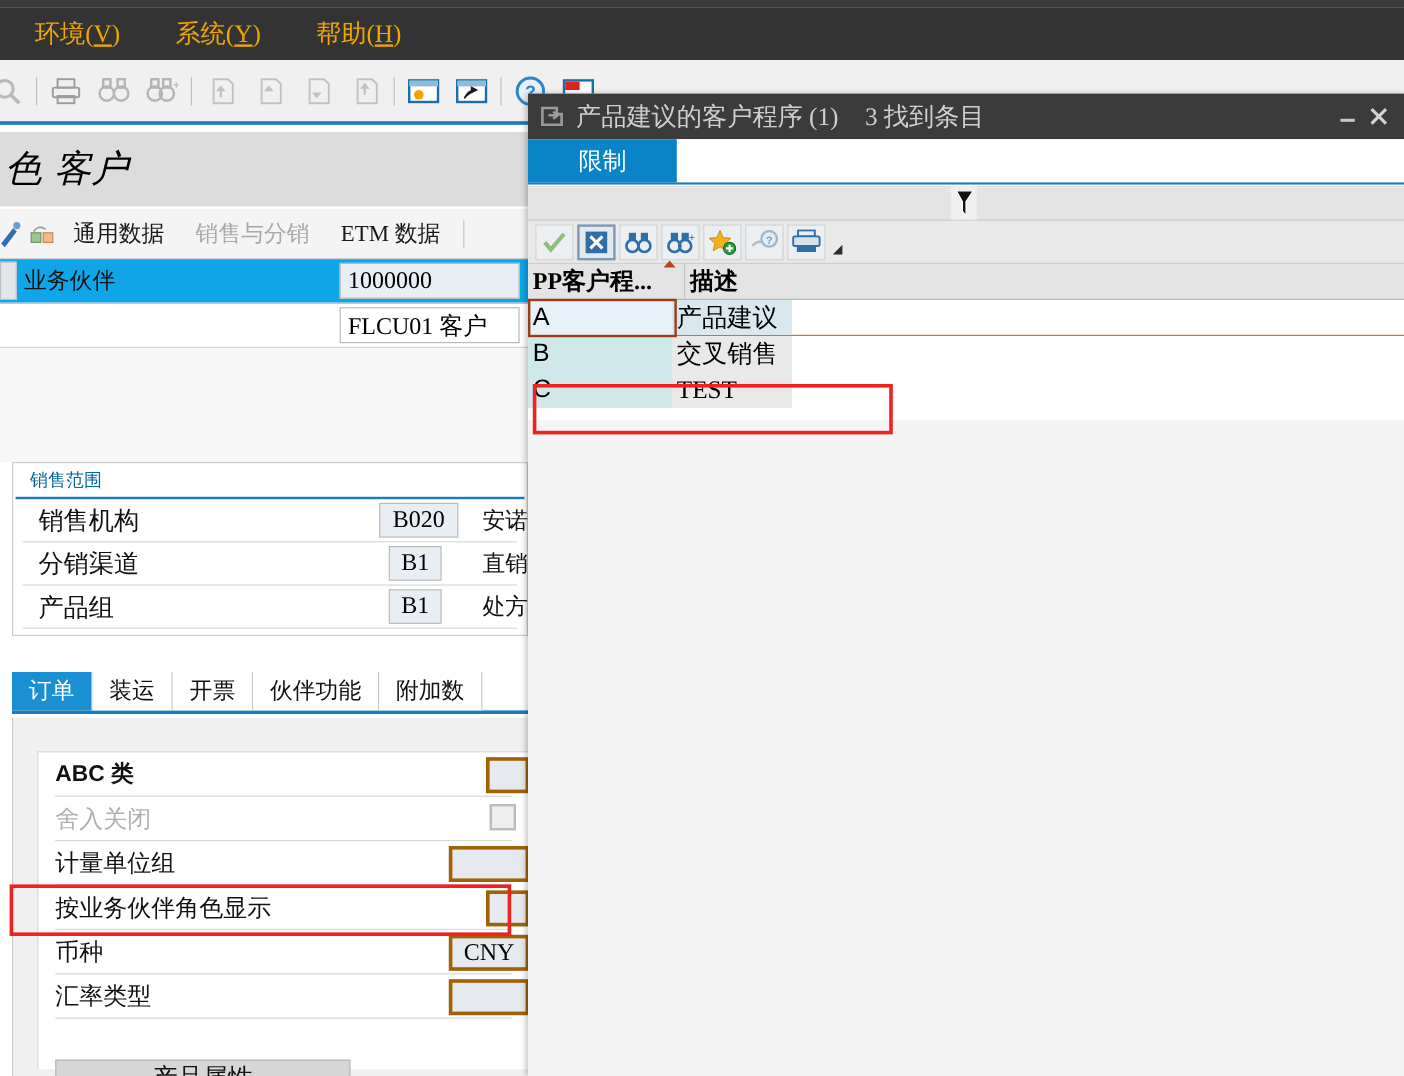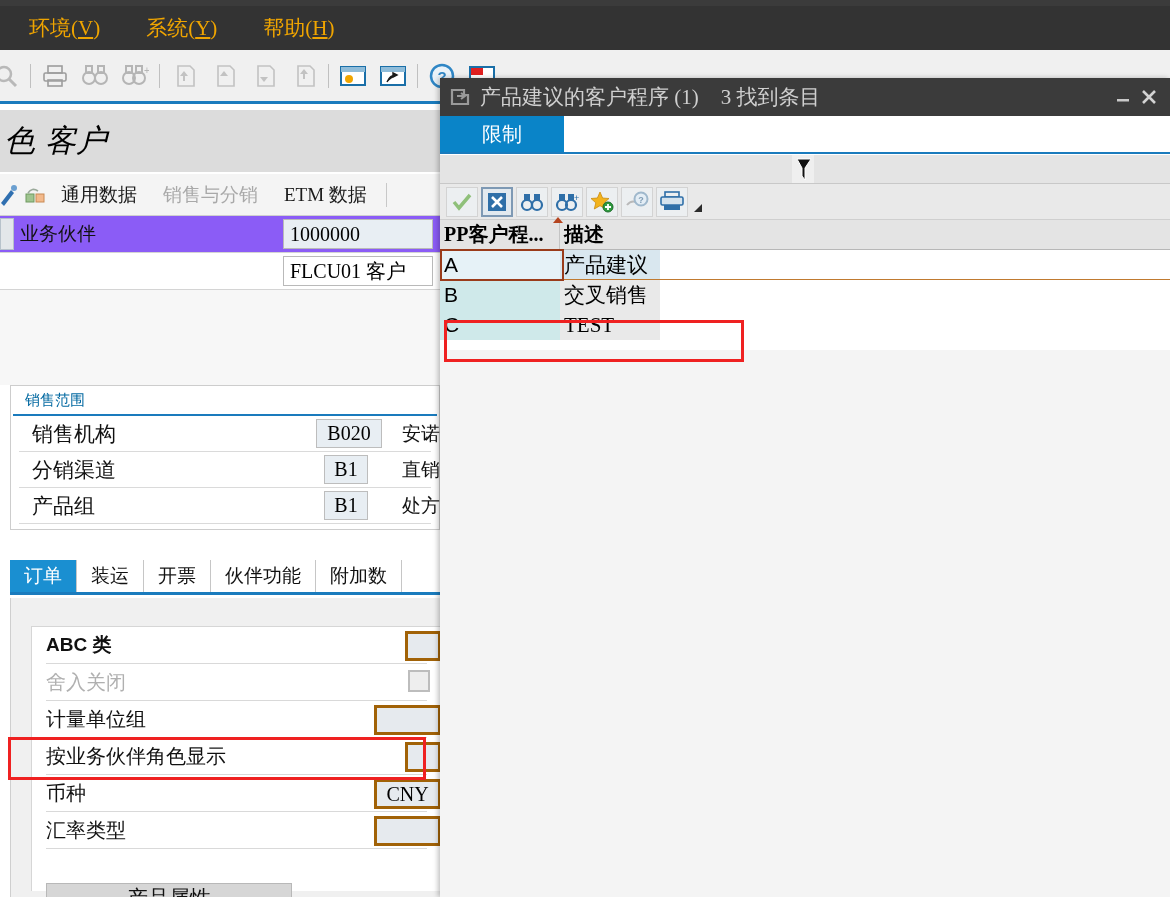--- a/index.html
+++ b/index.html
@@ -80,21 +80,21 @@
     padding-left: 20px; white-space: nowrap;
   }
   .fld {
     position: absolute; display: flex; align-items: center;
     border: 1px solid #b9b9b9;
     font-family: "Liberation Serif", serif; font-size: 20px; color: #000;
     padding: 0 6px; height: 30px; background: #e8eef3;
   }
   .fld.white { background: #ffffff; }
 
-  .bp-row { background: #8b5cf6; }
+  .bp-row { background: #0ea5e9; }
 
   
   .groupbox {
     position: absolute; left: 10px; top: 385px; width: 430px; height: 145px;
     background: #ffffff; border: 1px solid #cdcdcd;
   }
   .group-title {
     font-family: "Liberation Serif", serif; font-size: 15px; color: #0369a1;
     padding: 5px 0 4px 12px; border-bottom: 2px solid #1a7bbd;
     margin: 0 2px;
@@ -223,21 +223,21 @@
   .dtb-caret { width: 14px; height: 30px; display:flex; align-items:flex-end; justify-content:center; padding-bottom:4px; }
 
   
   .dlg-table { position: relative; background: #ffffff; }
   .dt-header { display: flex; height: 30px; background: #e4e4e4; border-bottom: 1px solid #b7b7b7; }
   .dt-th {
     display: flex; align-items: center;
     font-family: "Liberation Serif", serif; font-size: 20px; font-weight: bold; color: #000;
     padding-left: 4px; position: relative;
   }
-  .dt-th.c1 { width: 120px; border-right: 1px solid #c4c4c4; }
+  .dt-th.c1 { width: 131px; border-right: 1px solid #c4c4c4; }
   .dt-th.c2 { width: 100px; }
   .dt-row { display: flex; height: 30px; }
   .dt-td {
     display: flex; align-items: center;
     font-family: "Liberation Sans", sans-serif; font-size: 21px; color: #000;
     padding-left: 4px;
   }
   .dt-td.c1 { width: 120px; background: #e6f2f7; }
   .dt-td.c2 { width: 100px; background: #e9e9e9; font-family: "Liberation Serif", serif; }
   .dt-row.r2 .dt-td.c1, .dt-row.r3 .dt-td.c1 { background: #cfe9ea; }

